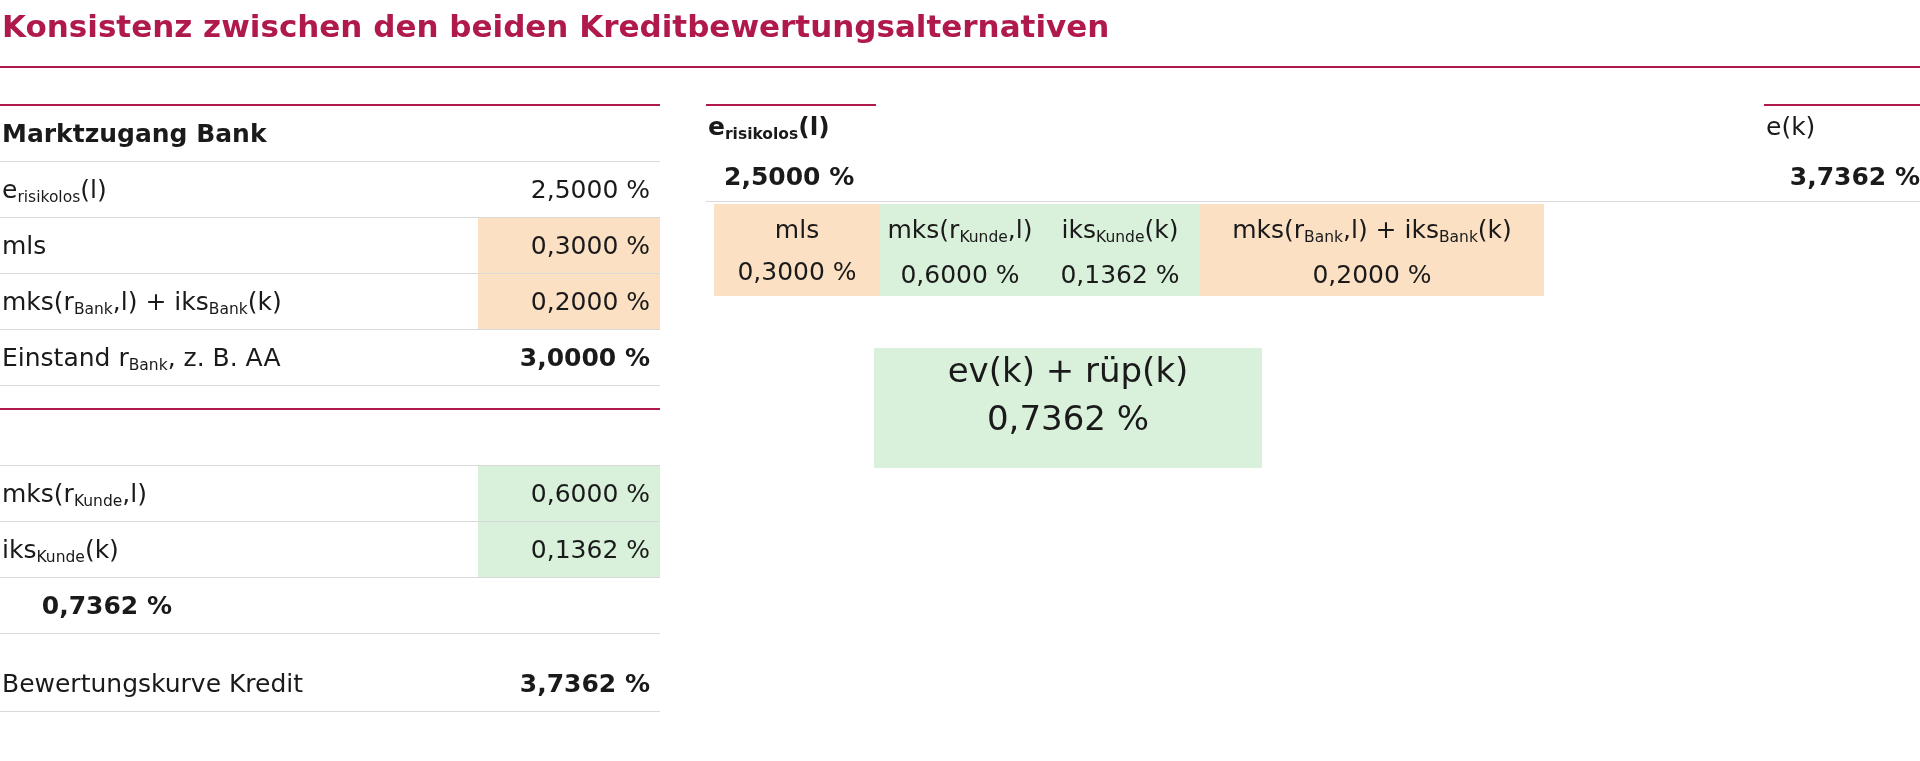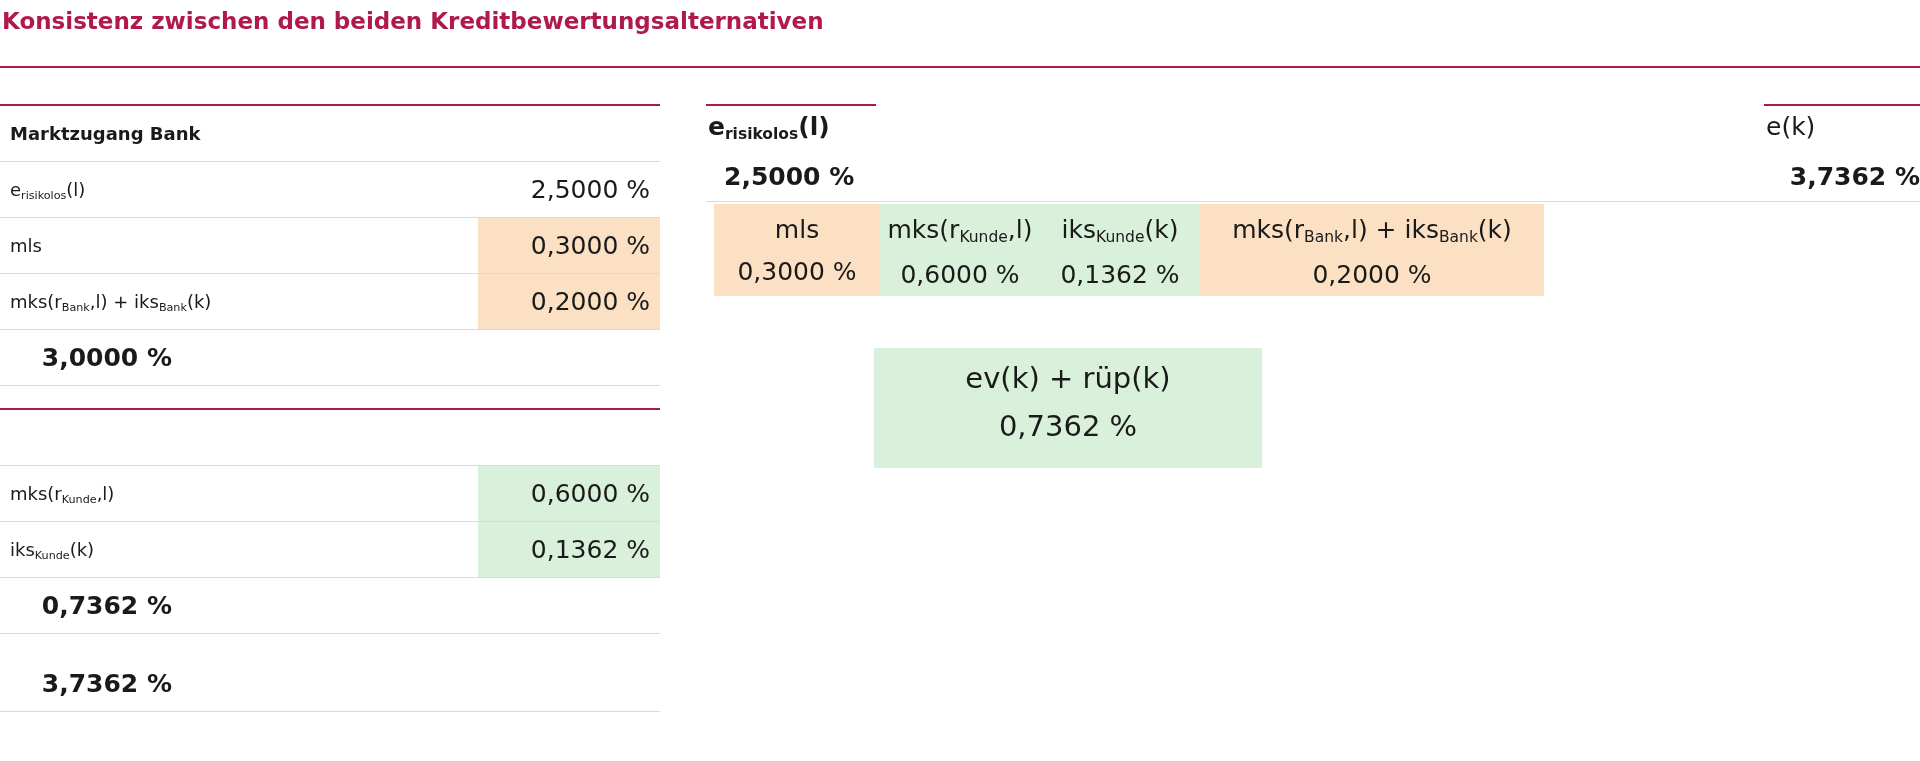--- a/index.html
+++ b/index.html
@@ -13,21 +13,21 @@
     font-family: "DejaVu Sans", "Liberation Sans", sans-serif;
     color: #1a1a1a;
     position: relative;
     overflow: hidden;
   }
   .page-title {
     position: absolute;
     left: 0px;
     top: 8px;
     width: 1920px;
-    font-size: 23px;
+    font-size: 31px;
     font-weight: bold;
     color: #b0194b;
     letter-spacing: 0px;
     padding-left: 2px;
     box-sizing: border-box;
   }
   .title-rule {
     position: absolute;
     left: 0px;
     top: 66px;
@@ -55,22 +55,22 @@
   }
   .lt-row {
     display: flex;
     align-items: center;
     height: 55px;
     width: 660px;
     box-sizing: border-box;
   }
   .lt-row .lbl {
     flex: 0 0 478px;
-    font-size: 18px;
-    padding-left: 10px;
+    font-size: 25px;
+    padding-left: 2px;
     box-sizing: border-box;
     white-space: nowrap;
   }
   .lt-row .val {
     flex: 0 0 182px;
     font-size: 25px;
     text-align: right;
     padding-right: 10px;
     box-sizing: border-box;
     height: 55px;
@@ -184,22 +184,22 @@
     margin-top: 8px;
   }
   .cell.peach { background: #fbe0c4; }
   .cell.mint { background: #d9f0db; }
 
   .sumbox {
     position: absolute;
     background: #d9f0db;
     box-sizing: border-box;
     text-align: center;
-    font-size: 29px;
-    padding-top: 12px;
+    font-size: 34px;
+    padding-top: 4px;
   }
   .sumbox .s-lbl { line-height: 36px; white-space: nowrap; }
   .sumbox .s-val { line-height: 36px; margin-top: 12px; white-space: nowrap; }
 </style>
 </head>
 <body>
 
 <div class="page-title">Konsistenz zwischen den beiden Kreditbewertungsalternativen</div>
 <div class="title-rule"></div>
 
@@ -224,20 +224,21 @@
   </div>
   <div class="lt-rule-thin"></div>
 
   <div class="lt-row">
     <div class="lbl">mks(r<sub>Bank</sub>,l) + iks<sub>Bank</sub>(k)</div>
     <div class="val peach">0,2000 %</div>
   </div>
   <div class="lt-rule-thin"></div>
 
   <div class="lt-row">
+    <div class="lbl">Einstand r<sub>Bank</sub>, z. B. AA</div>
     <div class="val bold">3,0000 %</div>
   </div>
   <div class="lt-rule-thin"></div>
 
   <div class="lt-spacer"></div>
 
   <div class="lt-rule-strong"></div>
   <div class="lt-row header">
     <div class="val"></div>
   </div>
@@ -256,20 +257,21 @@
   <div class="lt-rule-thin"></div>
 
   <div class="lt-row">
     <div class="val bold">0,7362 %</div>
   </div>
   <div class="lt-rule-thin"></div>
 
   <div class="lt-spacer"></div>
 
   <div class="lt-row">
+    <div class="lbl">Bewertungskurve Kredit</div>
     <div class="val bold">3,7362 %</div>
   </div>
   <div class="lt-rule-thin"></div>
 
 </div>
 
 <div class="right-diagram">
 
   <div class="rd-top-rule-left"></div>
   <div class="rd-top-rule-right"></div>

